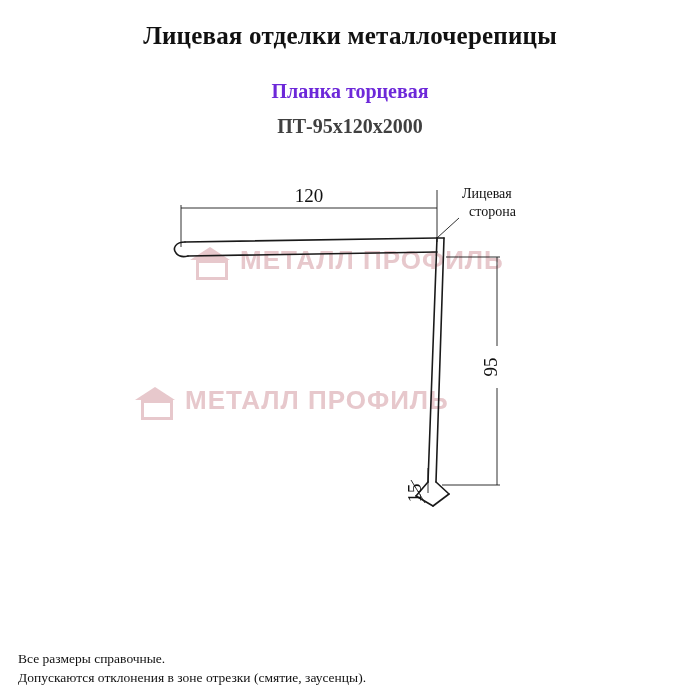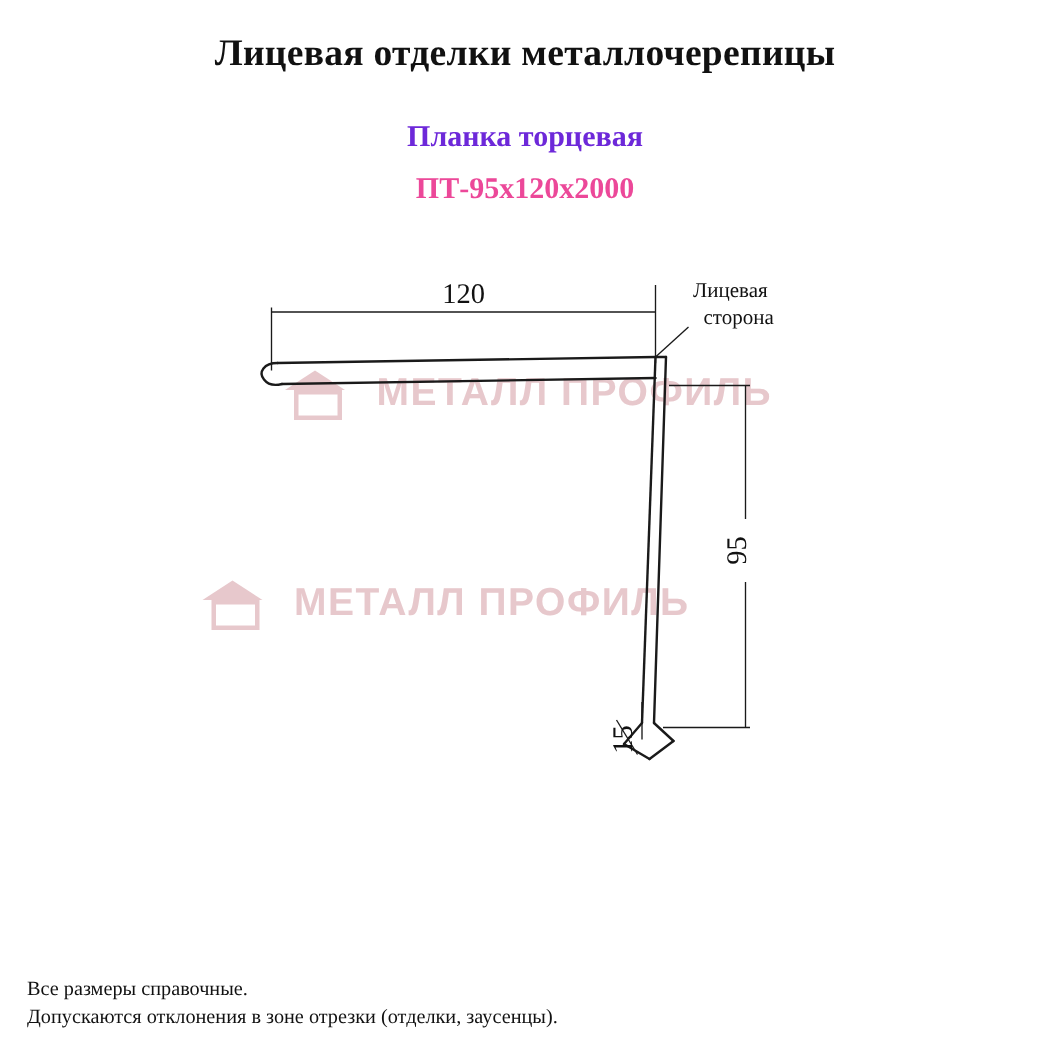--- a/index.html
+++ b/index.html
@@ -36,21 +36,21 @@
     font-family: "Liberation Serif", serif;
     font-size: 20px;
     font-weight: bold;
     color: #6d28d9;
     margin: 30px 0 0 0;
   }
   .code-title {
     font-family: "Liberation Serif", serif;
     font-size: 20px;
     font-weight: bold;
-    color: #ec4899;
+    color: #404040;
     margin: 12px 0 0 0;
   }
   .drawing-wrap {
     position: absolute;
     left: 0;
     top: 150px;
     width: 668px;
     height: 430px;
   }
   .watermarks {
@@ -58,22 +58,21 @@
     left: 0;
     top: 150px;
     width: 700px;
     height: 430px;
     pointer-events: none;
     overflow: hidden;
   }
   .wm {
     position: absolute;
     display: flex;
-    align-items: center;
-    gap: 21px;
+    gap: 10px;
     color: #e4c9cd;
     font-family: "Liberation Sans", sans-serif;
     font-weight: bold;
     white-space: nowrap;
   }
   .wm .wm-text {
     font-size: 26px;
     letter-spacing: 1px;
     color: #e7c8cc;
   }
@@ -198,16 +197,16 @@
       <g stroke="#1a1a1a" stroke-width="0.9" fill="none">
         <path d="M 437 88 L 459 68"></path>
       </g>
       <text class="lbl-text" x="462" y="48">Лицевая</text>
       <text class="lbl-text" x="469" y="66">сторона</text>
     </svg>
   </div>
 
   <div class="notes">
     <div>Все размеры справочные.</div>
-    <div>Допускаются отклонения в зоне отрезки (отделки, заусенцы).</div>
+    <div>Допускаются отклонения в зоне отрезки (смятие, заусенцы).</div>
   </div>
 
 </div>
 
 </body></html>

